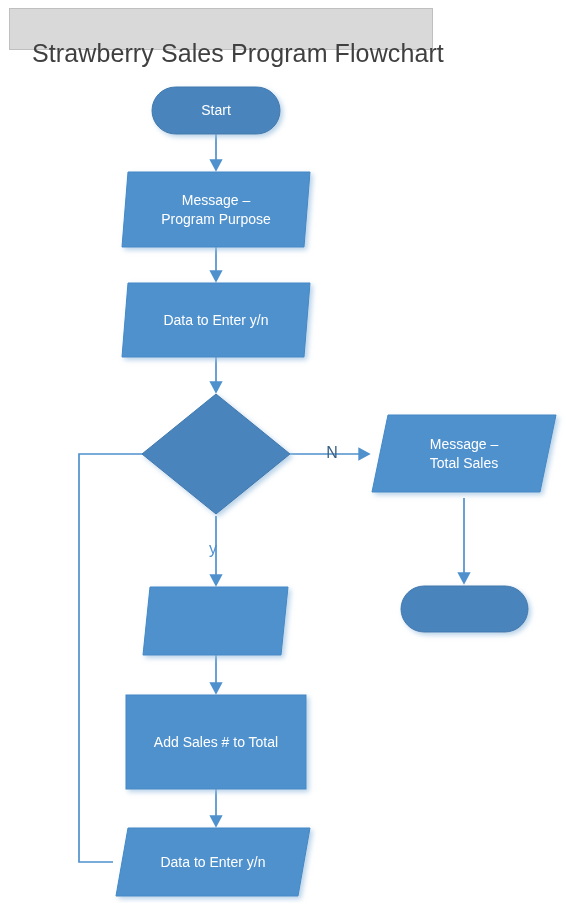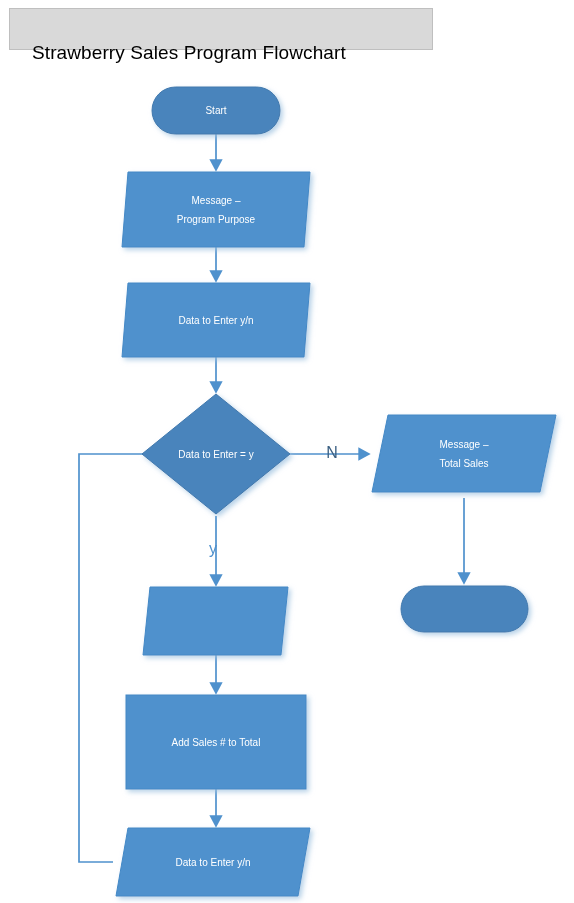--- a/index.html
+++ b/index.html
@@ -32,41 +32,41 @@
     width: 424px;
     height: 42px;
     background: #d9d9d9;
     border: 1px solid #bfbfbf;
     box-sizing: border-box;
     display: flex;
     align-items: center;
     padding-left: 22px;
   }
   .title-bar .title-text {
-    font-size: 19px;
-    color: #000000;
+    font-size: 25px;
+    color: #404040;
     letter-spacing: 0.1px;
     white-space: nowrap;
     margin-top: 48px;
   }
 
   
   #flow {
     position: absolute;
     left: 0;
     top: 0;
     width: 574px;
     height: 903px;
   }
 
   
   .node-label {
     position: absolute;
     color: #ffffff;
-    font-size: 10px;
+    font-size: 14px;
     line-height: 19px;
     text-align: center;
     white-space: pre-line;
     pointer-events: none;
     display: flex;
     align-items: center;
     justify-content: center;
   }
   .edge-label {
     position: absolute;
@@ -127,21 +127,20 @@
     <polygon points="128,828 310,828 298,896 116,896" fill="#4f91cd" stroke="#4288c6" stroke-width="1" filter="url(#sh)"></polygon>
   </svg>
 
   <div class="node-label" style="left:152px; top:87px; width:128px; height:47px;">Start</div>
 
   <div class="node-label" style="left:122px; top:172px; width:188px; height:75px;">Message –
 Program Purpose</div>
 
   <div class="node-label" style="left:122px; top:283px; width:188px; height:74px;">Data to Enter y/n</div>
 
-  <div class="node-label" style="left:142px; top:394px; width:148px; height:120px;">Data to Enter = y</div>
 
   <div class="node-label" style="left:372px; top:415px; width:184px; height:77px;">Message –
 Total Sales</div>
 
 
 
   <div class="node-label" style="left:126px; top:695px; width:180px; height:94px;border-radius:10px;">Add Sales # to Total</div>
 
   <div class="node-label" style="left:116px; top:828px; width:194px; height:68px;">Data to Enter y/n</div>
 

